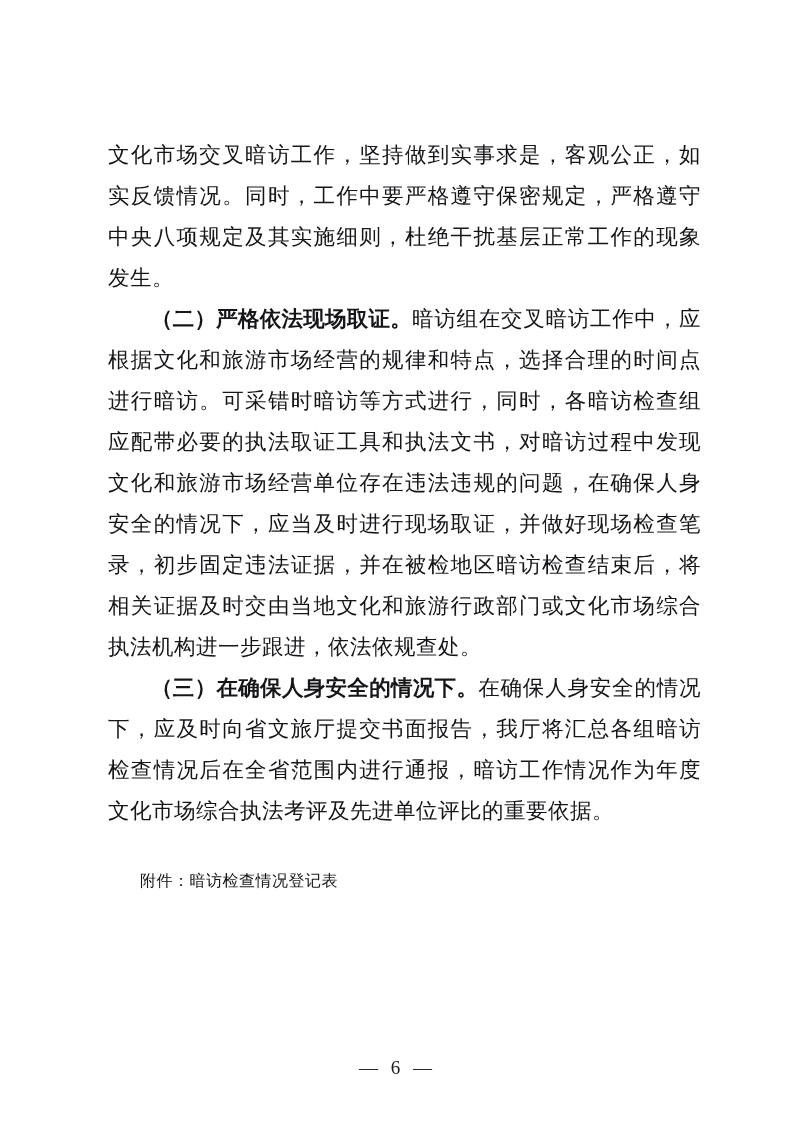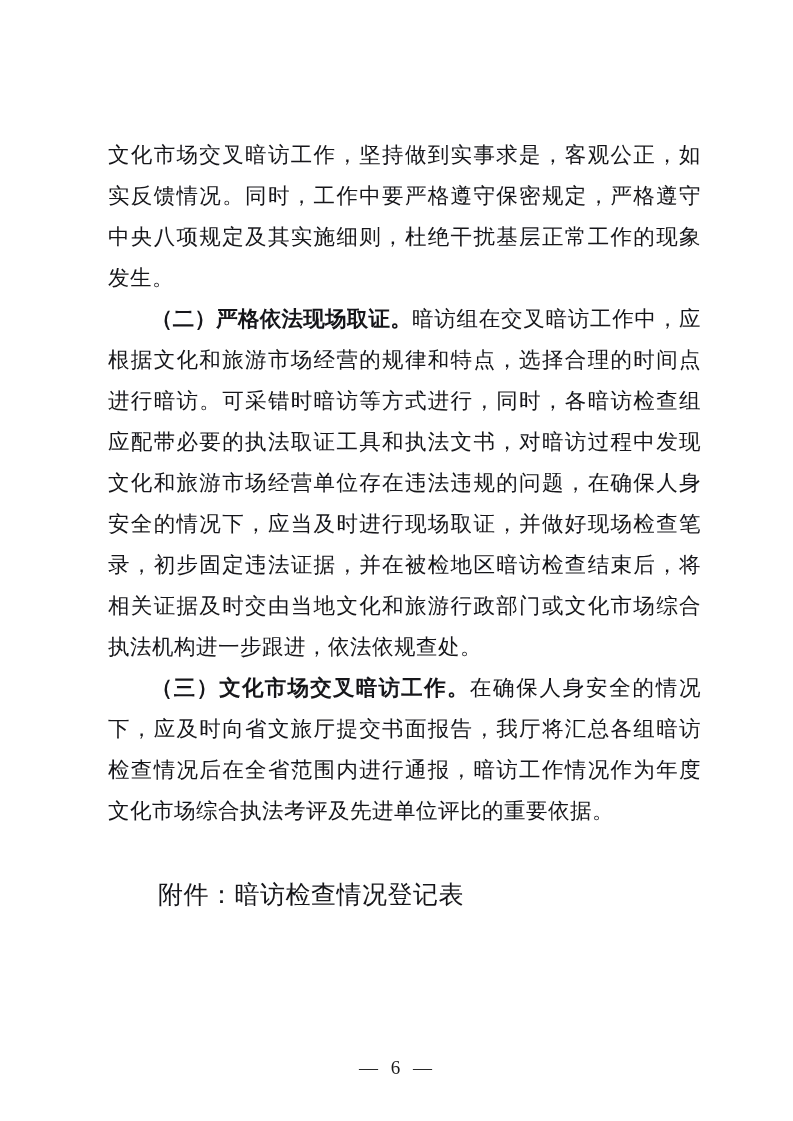--- a/index.html
+++ b/index.html
@@ -35,23 +35,23 @@
   }
   .para.no-indent {
     text-indent: 0;
   }
   .para .lead {
     font-family: Liberation Sans, sans-serif;
     font-weight: bold;
     letter-spacing: 0px;
   }
   .attachment {
-    margin-top: 42px;
+    margin-top: 28px;
     text-indent: 2em;
-    font-size: 25px;
+    font-size: 16px;
     line-height: 41px;
     letter-spacing: 0.5px;
   }
   .footer {
     position: absolute;
     left: 0;
     right: 0;
     bottom: 42px;
     text-align: center;
     font-size: 19px;
@@ -71,21 +71,21 @@
 
     <p class="para no-indent">
       <span>文化市场交叉暗访工作，坚持做到实事求是，客观公正，如实反馈情况。同时，工作中要严格遵守保密规定，严格遵守中央八项规定及其实施细则，杜绝干扰基层正常工作的现象发生。</span>
     </p>
 
     <p class="para">
       <span class="lead">（二）严格依法现场取证。</span><span>暗访组在交叉暗访工作中，应根据文化和旅游市场经营的规律和特点，选择合理的时间点进行暗访。可采错时暗访等方式进行，同时，各暗访检查组应配带必要的执法取证工具和执法文书，对暗访过程中发现文化和旅游市场经营单位存在违法违规的问题，在确保人身安全的情况下，应当及时进行现场取证，并做好现场检查笔录，初步固定违法证据，并在被检地区暗访检查结束后，将相关证据及时交由当地文化和旅游行政部门或文化市场综合执法机构进一步跟进，依法依规查处。</span>
     </p>
 
     <p class="para">
-      <span class="lead">（三）文化市场交叉暗访工作。</span><span>在确保人身安全的情况下，应及时向省文旅厅提交书面报告，我厅将汇总各组暗访检查情况后在全省范围内进行通报，暗访工作情况作为年度文化市场综合执法考评及先进单位评比的重要依据。</span>
+      <span class="lead">（三）在确保人身安全的情况下。</span><span>在确保人身安全的情况下，应及时向省文旅厅提交书面报告，我厅将汇总各组暗访检查情况后在全省范围内进行通报，暗访工作情况作为年度文化市场综合执法考评及先进单位评比的重要依据。</span>
     </p>
 
     <p class="attachment">附件：暗访检查情况登记表</p>
 
   </div>
 
   <div class="footer">
     <span>—</span>
     <span class="pagenum">6</span>
     <span class="pagenum">—</span>

